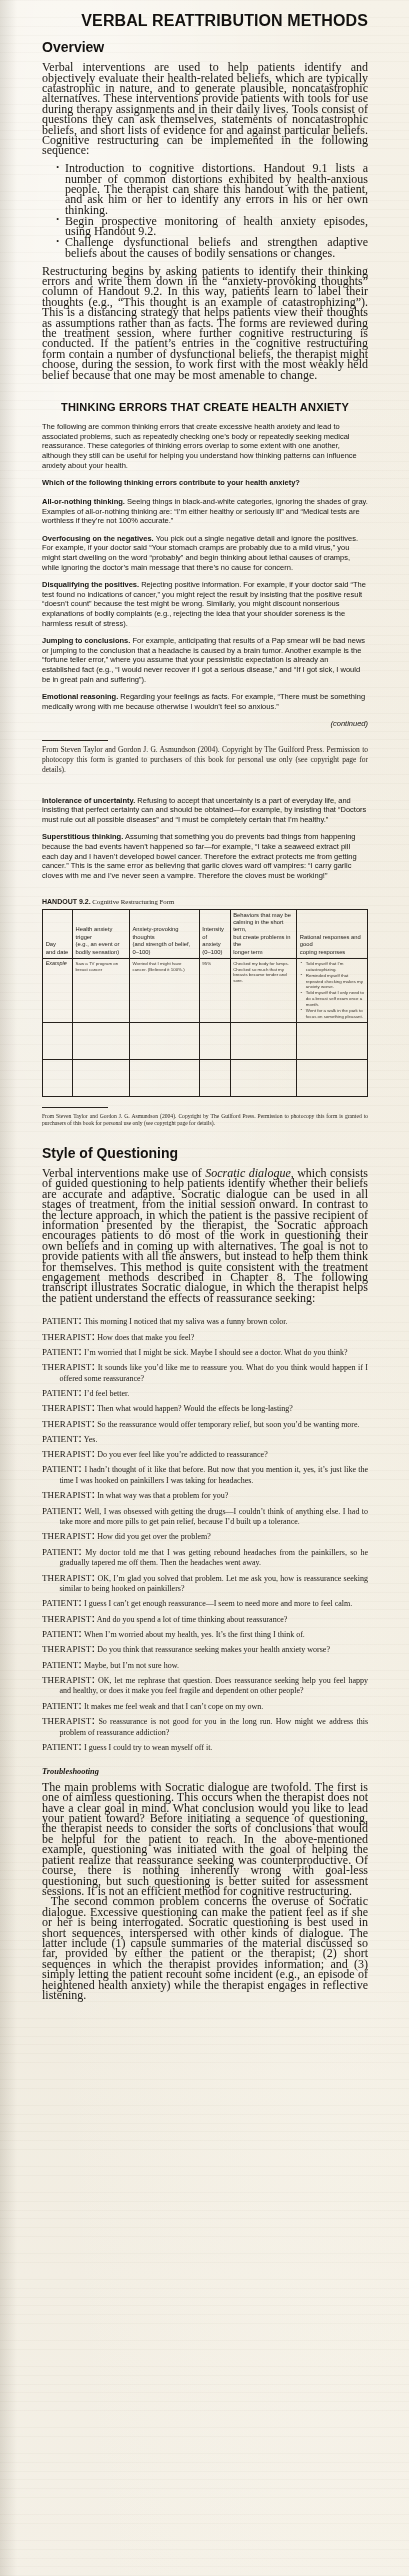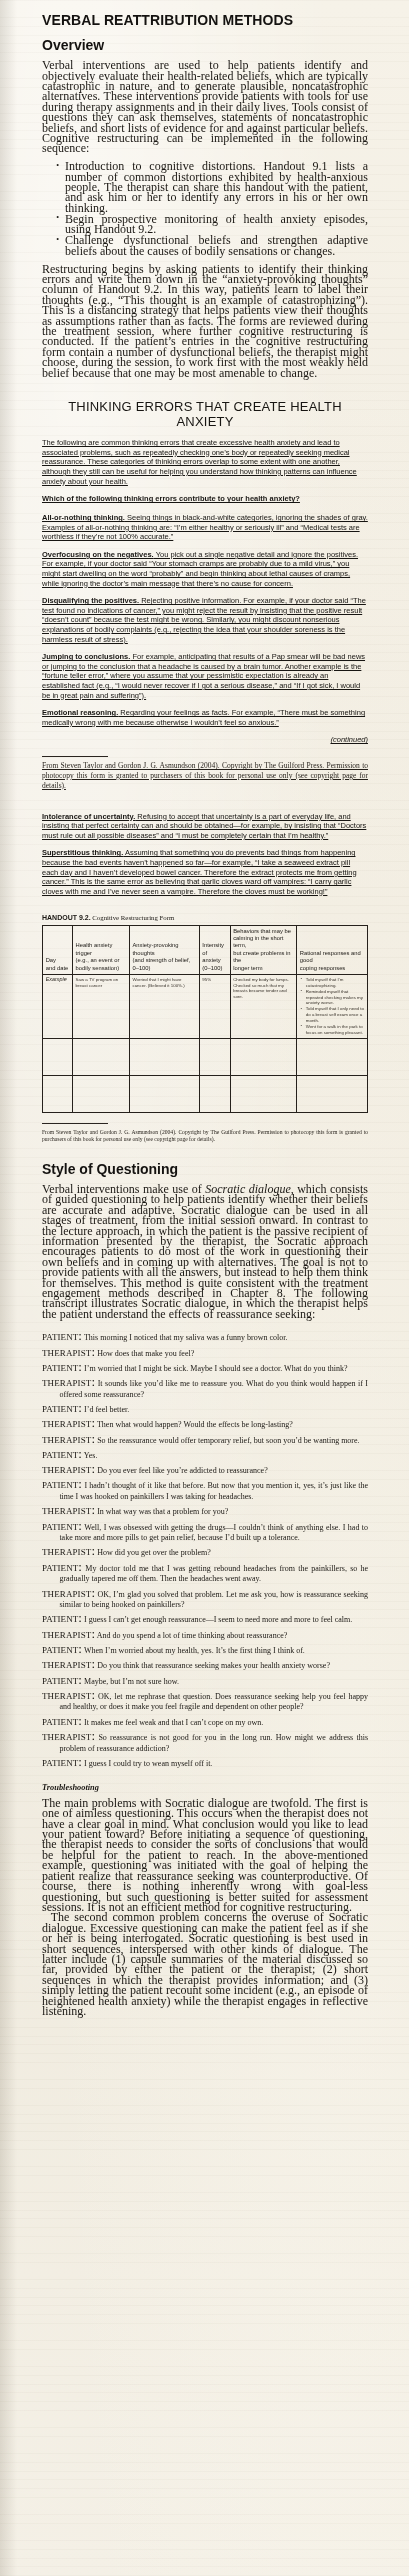--- a/index.html
+++ b/index.html
@@ -33,25 +33,26 @@
   .page::after{
     content:"";
     position:absolute; top:0; bottom:0; left:0; width:17.4px;
     background:linear-gradient(90deg, rgba(90,80,62,0.16), rgba(90,80,62,0.0));
     pointer-events:none;
   }
   .content { position:relative; z-index:2; }
 
   h1.doc-title {
     font-family:"Liberation Sans", sans-serif;
-    font-size:14px;
+    font-size:16px;
     font-weight:bold;
     letter-spacing:0.1px;
     margin:2.7px 0 8.7px 0;
     color:#141210;
+    text-align:right;
   }
   h2.section-head {
     font-family:"Liberation Sans", sans-serif;
     font-size:14px;
     font-weight:bold;
     margin:0 0 7.4px 0;
     color:#141210;
   }
   h2.section-head.spaced { margin-top:17.4px; }
   h3.sub-head {
@@ -92,30 +93,29 @@
 
   
   .handout {
     margin:14.7px 0 0 0;
     padding:1.3px 0 0 0;
     font-family:"Liberation Sans", sans-serif;
     color:#171512;
   }
   .handout-title {
     text-align:center;
-    font-weight:normal;
-    font-size:13px;
+    font-weight:bold;
+    font-size:11px;
     letter-spacing:0.2px;
     margin:5.4px 0 8.7px 0;
   }
   .handout p {
     font-size:7.5px;
     line-height:9.6px;
     margin:0 0 8px 0;
-    text-decoration:underline;
   }
   .handout .q-prompt { font-weight:bold; margin-bottom:9.4px; }
   .handout .term { font-weight:bold; }
   .continued {
     text-align:right;
     font-style:italic;
     font-size:7.6px;
     margin:10.7px 0 0 0;
   }
   .rule-short {

